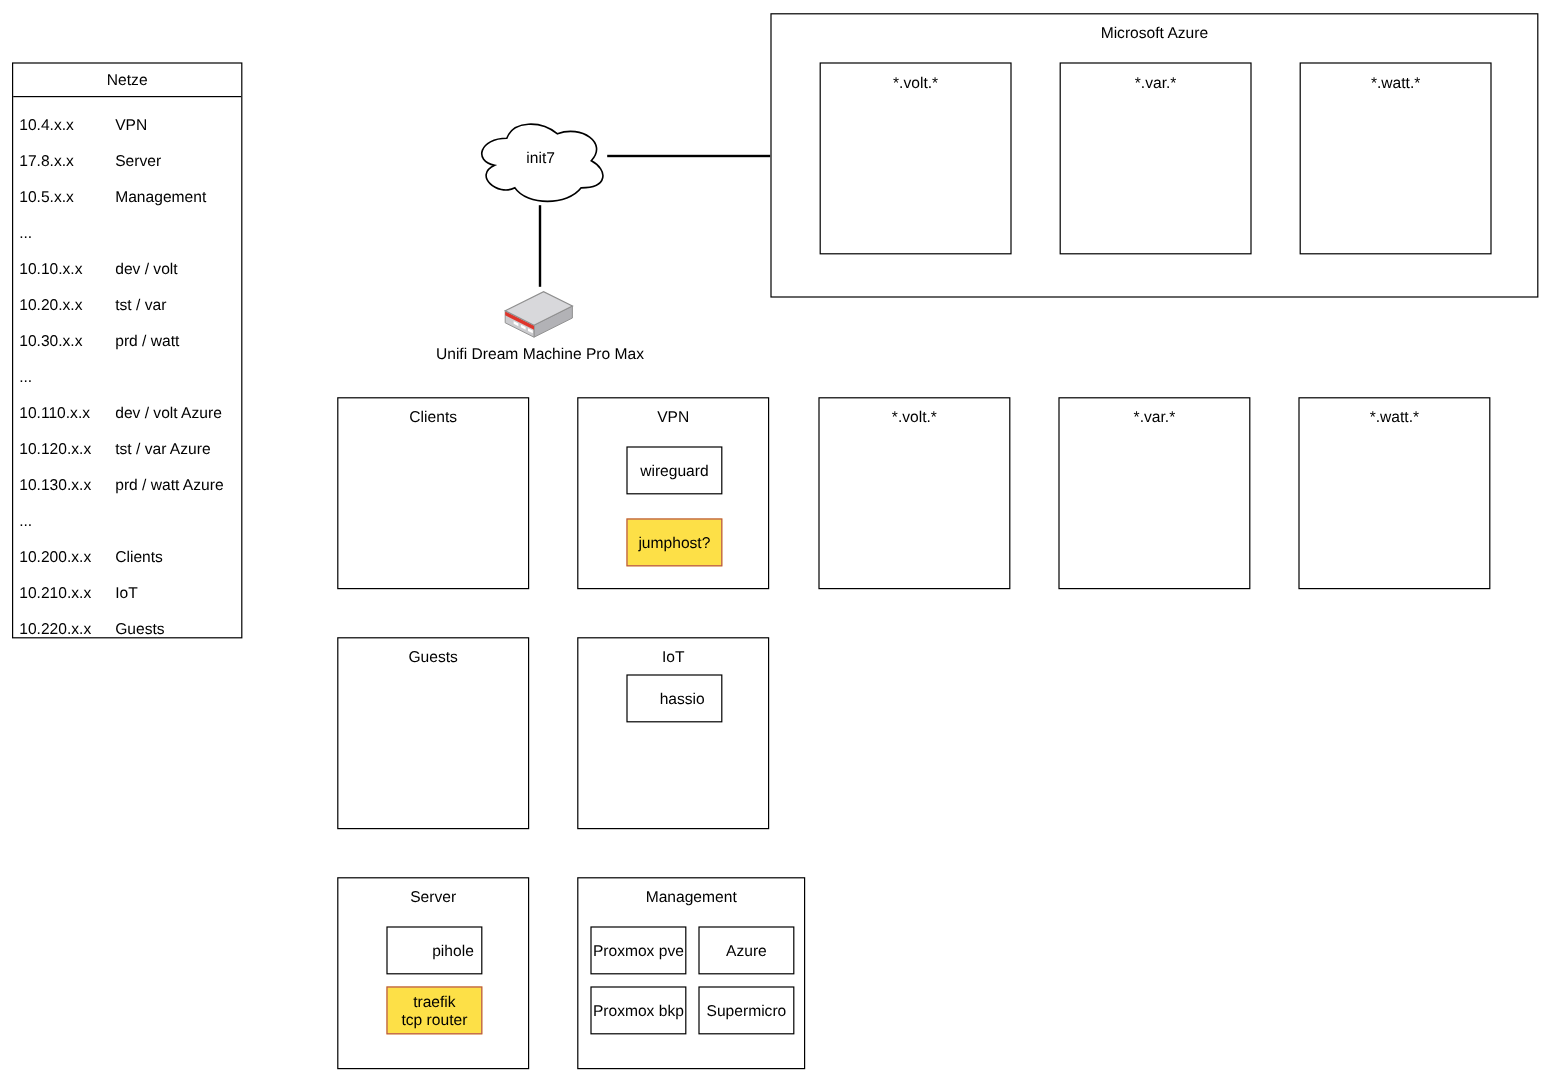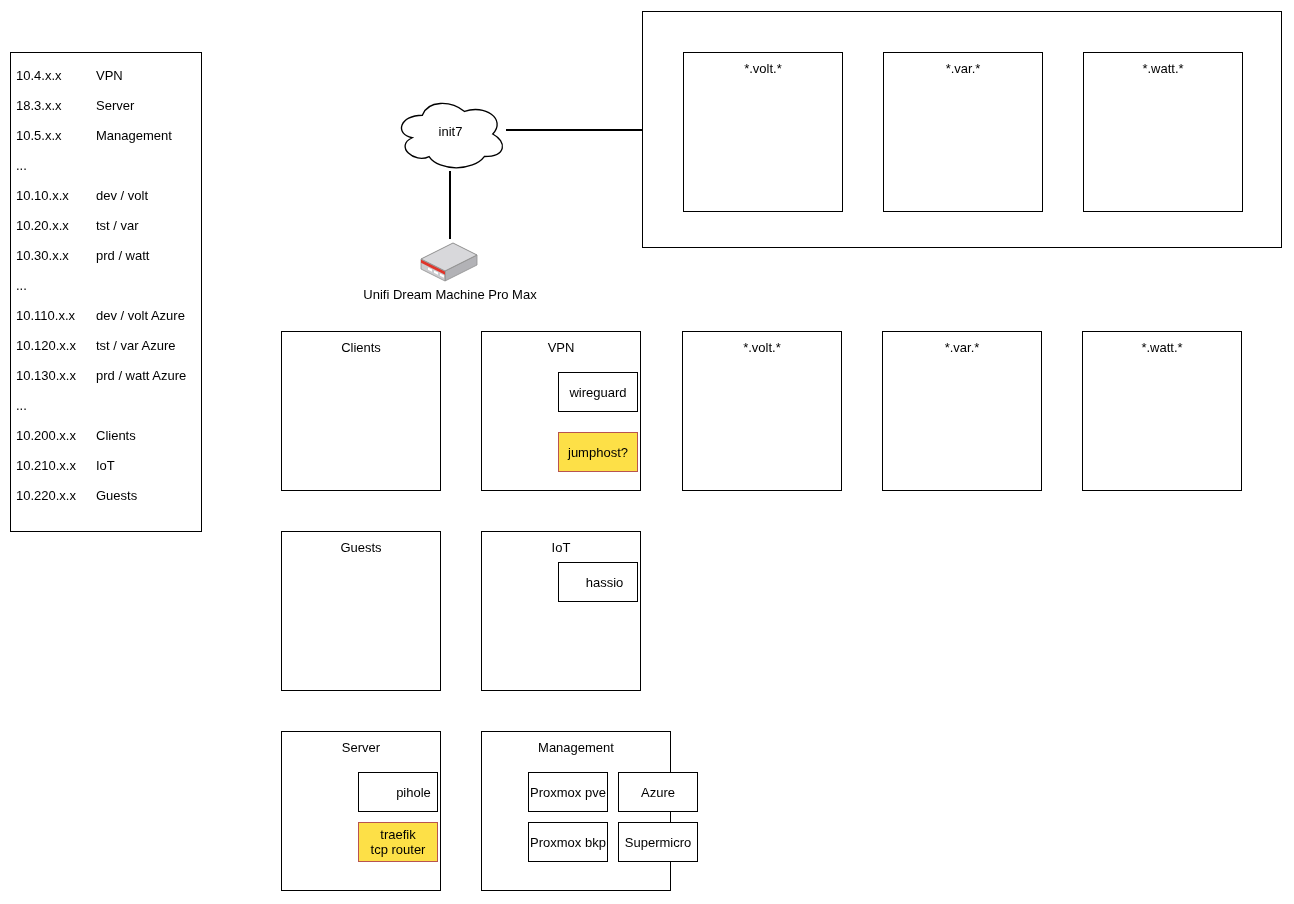--- a/index.html
+++ b/index.html
@@ -19,21 +19,21 @@
   .tbl-row { height:30px; display:flex; align-items:flex-end; font-size:13px; }
   .tbl-row .ip { margin-left:5px; width:80px; }
   .tbl-row .nm { flex:1; }
 
   
   .zone { position:absolute; border:1.5px solid #000; background:#fff; }
   .zone-title { position:absolute; top:8px; left:0; right:0; text-align:center; font-size:13px; }
 
   .node { position:absolute; border:1.3px solid #000; background:#fff;
           display:flex; align-items:center; justify-content:center;
-          text-align:center; font-size:13px; line-height:15px;margin-left:36px; }
+          text-align:center; font-size:13px; line-height:15px; }
   .node.hl { background:#fde047; border-color:#b85450; }
 
   
   .cloud-wrap { position:absolute; left:392px; top:95px; width:117px; height:78px; }
   .cloud-wrap svg { position:absolute; left:0; top:0; }
   .cloud-label { position:absolute; inset:0; display:flex; align-items:center;
                  justify-content:center; padding-bottom:6px; font-size:13px; }
   .conn { position:absolute; background:#000; }
   .conn-v { left:449px; top:171px; width:1.5px; height:68px; }
   .conn-h { left:506px; top:129px; width:136px; height:1.5px; }
@@ -67,27 +67,28 @@
   .n-unifi     { left:100px; top:40px; width:80px; height:40px; }
   .n-bkp       { left:10px;  top:90px; width:80px; height:40px; }
   .n-smicro    { left:100px; top:90px; width:80px; height:40px; }
 </style>
 </head>
 <body>
 
 <div class="canvas">
 
   <div class="tbl">
+    <div class="tbl-header">Netze</div>
     <div class="tbl-body">
       <div class="tbl-row">
         <span class="ip">10.4.x.x</span>
         <span class="nm">VPN</span>
       </div>
       <div class="tbl-row">
-        <span class="ip">18.3.x.x</span>
+        <span class="ip">17.8.x.x</span>
         <span class="nm">Server</span>
       </div>
       <div class="tbl-row">
         <span class="ip">10.5.x.x</span>
         <span class="nm">Management</span>
       </div>
       <div class="tbl-row">
         <span class="ip">...</span>
         <span class="nm"></span>
       </div>
@@ -155,20 +156,21 @@
       <polygon points="5,23.5 29,35.5 29,38.8 5,26.8" fill="#df352b"></polygon>
       <polygon points="5,23 37,7 61,19 29,35" fill="#d8d8db" stroke="#8f8f8f" stroke-width="1"></polygon>
       <polygon points="12,31.5 16,33.5 16,35.8 12,33.8" fill="#ffffff"></polygon>
       <polygon points="18,34.5 22,36.5 22,38.8 18,36.8" fill="#ffffff"></polygon>
       <polygon points="24,37.5 28,39.5 28,41.8 24,39.8" fill="#ffffff"></polygon>
     </svg>
   </div>
   <div class="router-label">Unifi Dream Machine Pro Max</div>
 
   <div class="zone azure">
+    <div class="zone-title">Microsoft Azure</div>
     <div class="zone az-volt">
       <div class="zone-title">*.volt.*</div>
     </div>
     <div class="zone az-var">
       <div class="zone-title">*.var.*</div>
     </div>
     <div class="zone az-watt">
       <div class="zone-title">*.watt.*</div>
     </div>
   </div>

